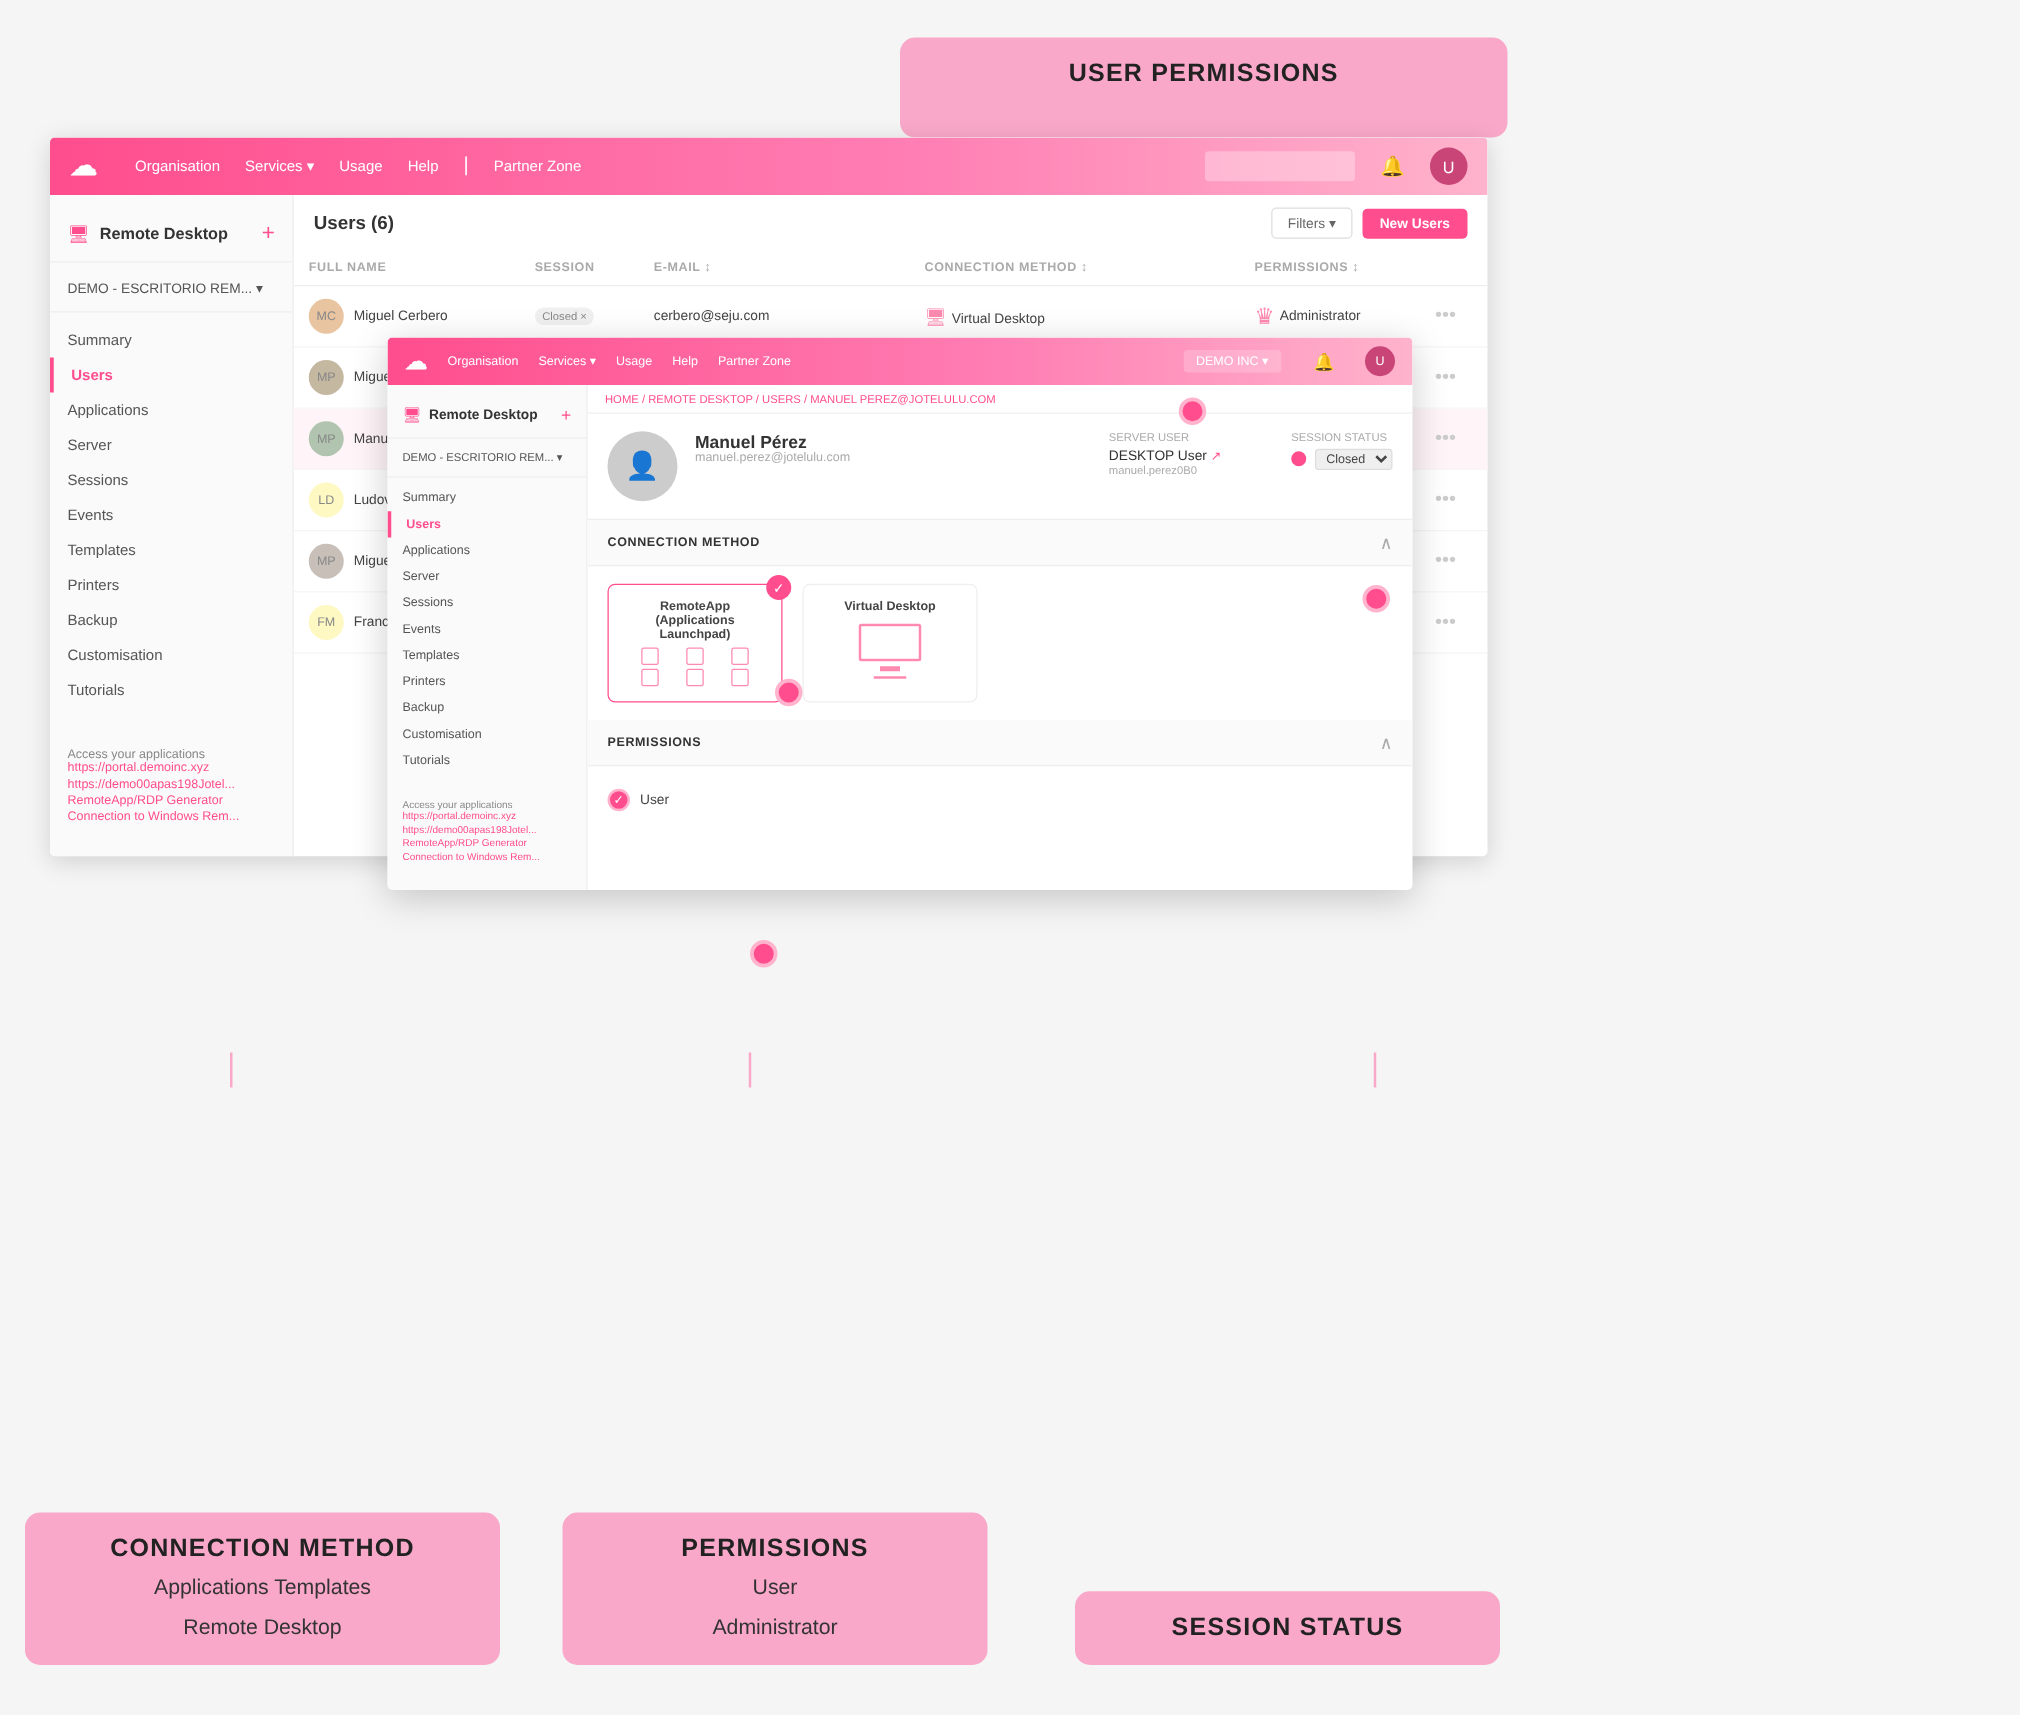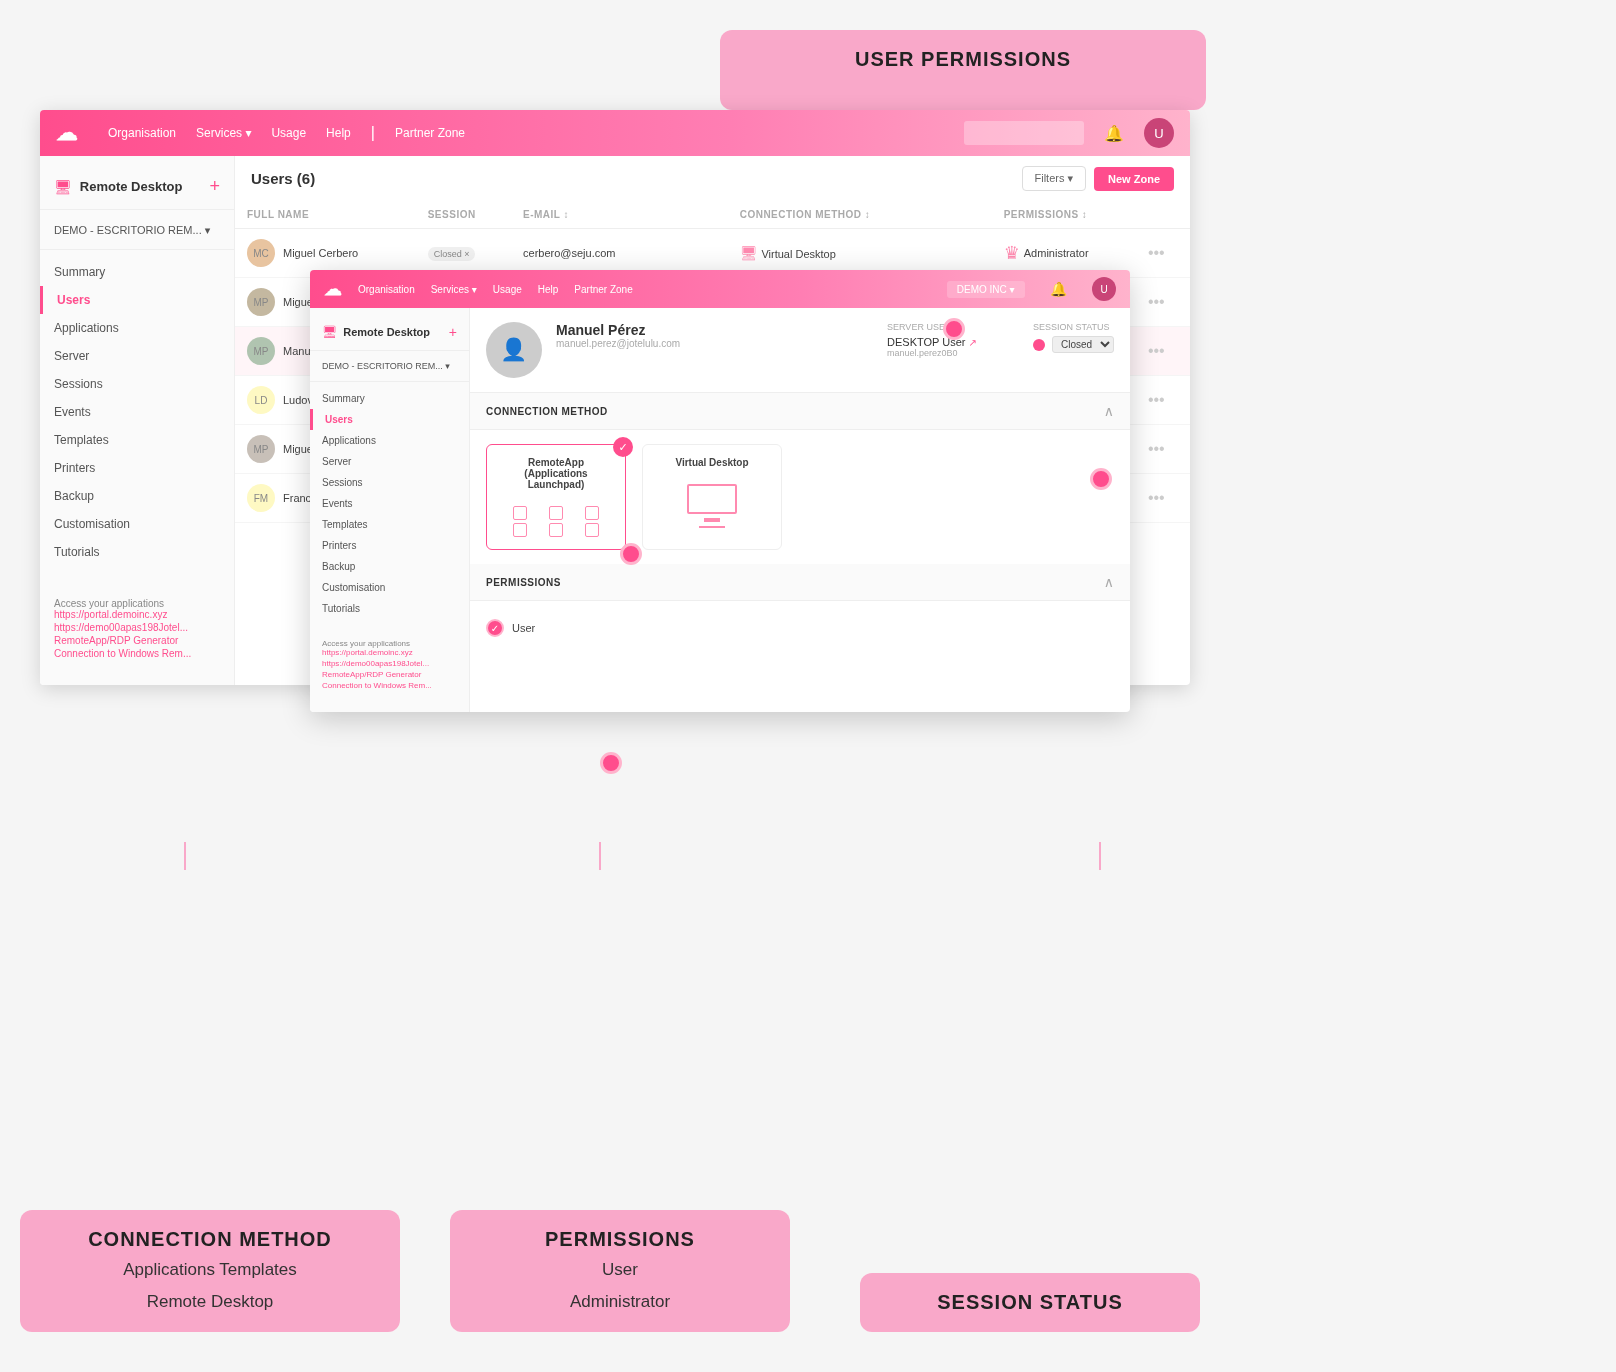--- a/index.html
+++ b/index.html
@@ -351,21 +351,21 @@
       position: relative;
     }
     .conn-card.selected { border-color: #ff4d8d; }
     .conn-card-check {
       position: absolute; top: -8px; right: -8px;
       width: 20px; height: 20px; border-radius: 50%;
       background: #ff4d8d;
       color: white; font-size: 11px;
       display: flex; align-items: center; justify-content: center;
     }
-    .conn-card-title { font-size: 10px; font-weight: 600; color: #444; margin-bottom: 16px; }
+    .conn-card-title { font-size: 10px; font-weight: 600; color: #444; margin-bottom: 5px; }
     .conn-card-icons {
       display: grid; grid-template-columns: repeat(3, 1fr);
       gap: 3px; justify-items: center;
     }
     .conn-card-icon-sq {
       width: 14px; height: 14px; border: 1.5px solid #ff8ab0;
       border-radius: 2px;
     }
     .conn-card-desktop {
       display: flex; flex-direction: column; align-items: center; gap: 4px;
@@ -469,21 +469,21 @@
           <a>RemoteApp/RDP Generator</a>
           <a>Connection to Windows Rem...</a>
         </div>
       </div>
 
       <div class="main-content">
         <div class="page-header">
           <span class="page-title-text">Users (6)</span>
           <div class="header-actions">
             <button class="btn-filters">Filters ▾</button>
-            <button class="btn-new-user">New Zone</button>
+            <button class="btn-new-user">New Users</button>
           </div>
         </div>
 
         <table class="users-table">
           <thead>
             <tr>
               <th>FULL NAME</th>
               <th>SESSION</th>
               <th>E-MAIL ↕</th>
               <th>CONNECTION METHOD ↕</th>
@@ -652,20 +652,23 @@
       <div class="detail-sidebar-footer">
         <div>Access your applications</div>
         <a>https://portal.demoinc.xyz</a>
         <a>https://demo00apas198Jotel...</a>
         <a>RemoteApp/RDP Generator</a>
         <a>Connection to Windows Rem...</a>
       </div>
     </div>
 
     <div class="detail-main">
+      <div class="detail-breadcrumb">
+        <span>HOME / REMOTE DESKTOP / USERS / MANUEL PEREZ@JOTELULU.COM</span>
+      </div>
 
       <div class="user-profile-header">
         <div class="profile-avatar">👤</div>
         <div class="profile-info">
           <div class="profile-name">Manuel Pérez</div>
           <div class="profile-email">manuel.perez@jotelulu.com</div>
         </div>
         <div class="profile-right">
           <div class="profile-right-section">
             <div class="profile-right-label">Server User</div>

